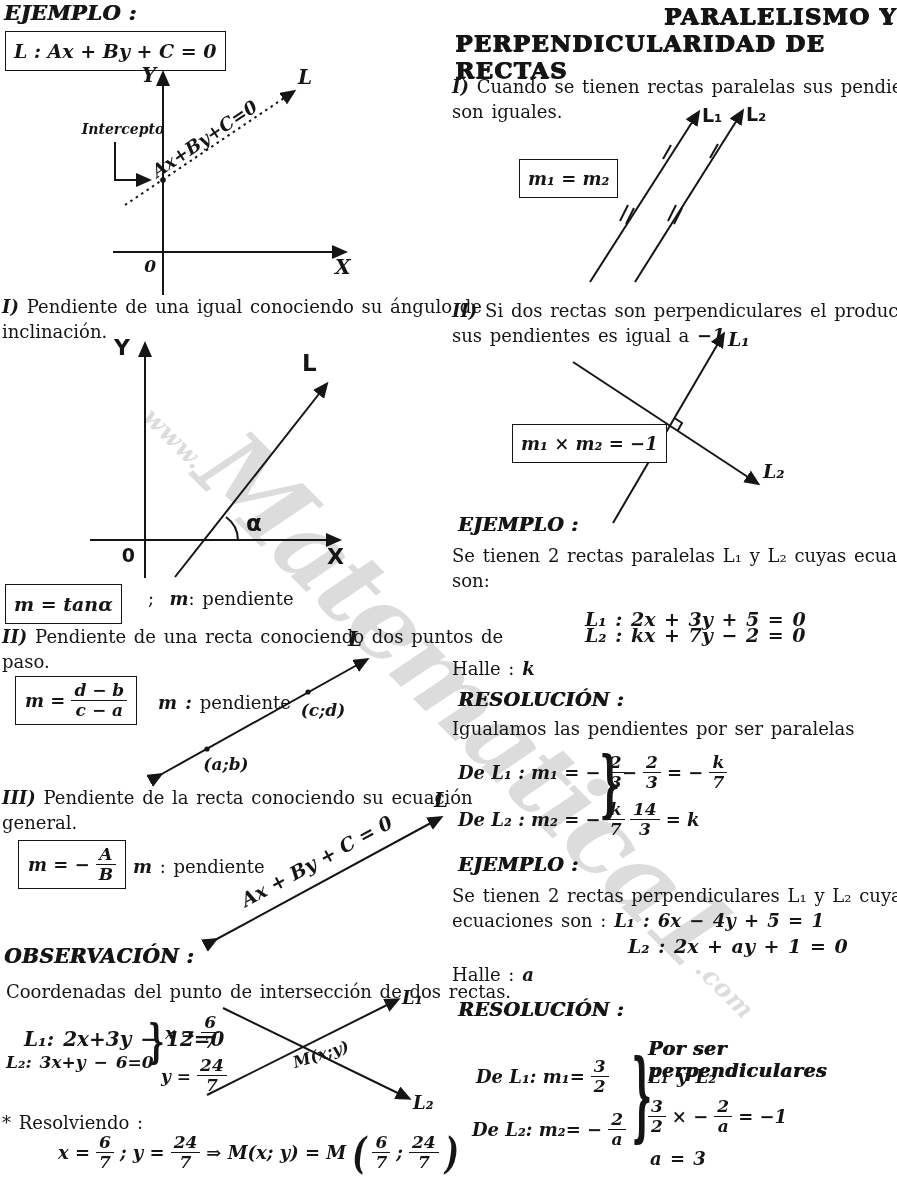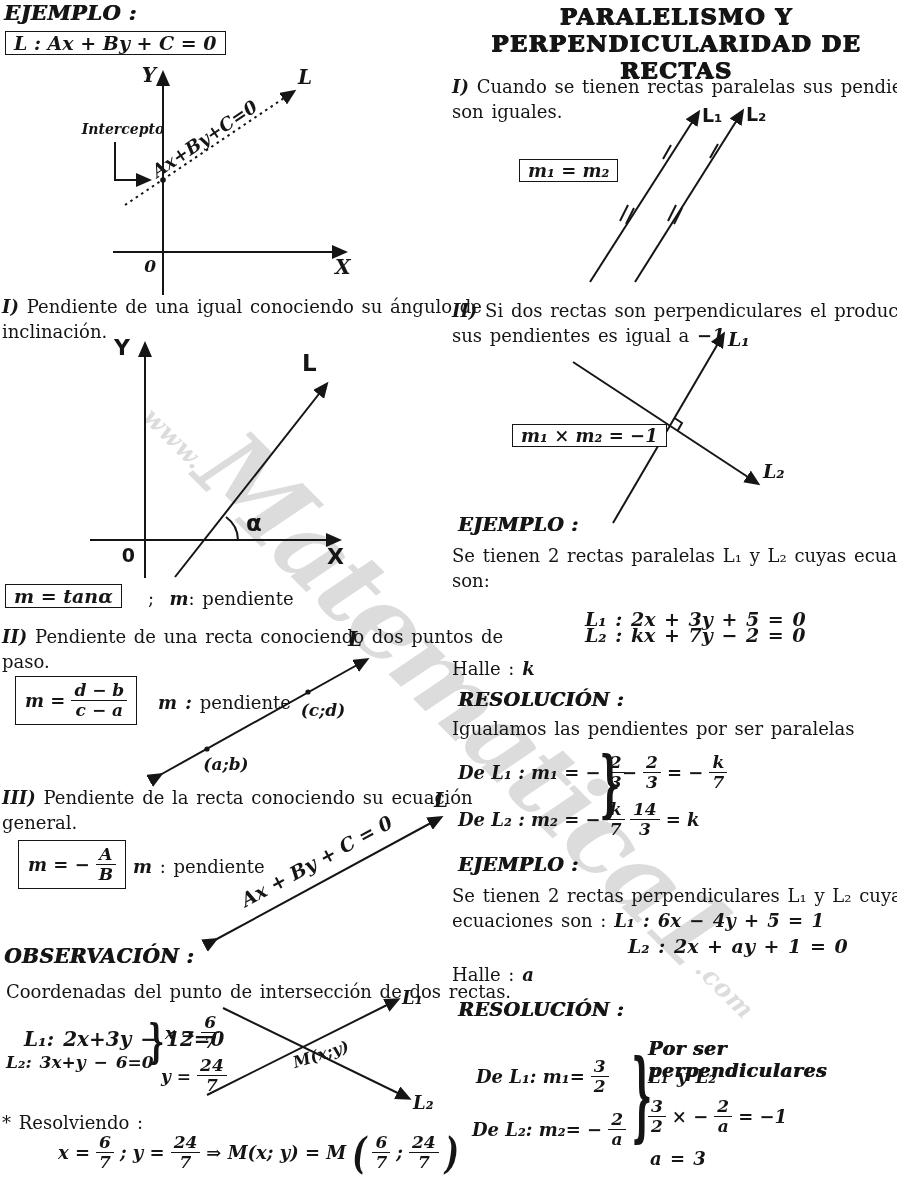--- a/index.html
+++ b/index.html
@@ -5,21 +5,21 @@
   html,body{margin:0;padding:0;background:#888}
   .page{position:relative;width:897px;height:1178px;background:#ffffff;color:#151515;
         font-family:"DejaVu Serif",serif;overflow:hidden}
   .abs{position:absolute}
   .z{z-index:1}
   .t{font-size:18px;word-spacing:2px;white-space:nowrap}
   .mi{font-weight:bold;font-style:italic}
   .deco{font-weight:bold;font-style:italic;letter-spacing:.4px;text-shadow:.8px 0 0 currentColor}
   .deco2{font-weight:bold;letter-spacing:1.2px;text-shadow:1px 0 0 currentColor,0 .5px 0 currentColor}
   .fbox{border:1.7px solid #151515;display:inline-flex;align-items:center;gap:6px;
-        padding:0 8px;white-space:nowrap;background:#fff}
+        padding:8px 8px;white-space:nowrap;background:#fff}
   .frac{display:inline-flex;flex-direction:column;align-items:center;line-height:1.12;
         font-weight:bold;font-style:italic;font-size:17px}
   .frac .fn{border-bottom:1.8px solid #151515;padding:0 3px}
   .frac .fd{padding:0 3px}
   .row{display:flex;align-items:center;gap:6px;white-space:nowrap}
   .brace{display:block;font-weight:bold;line-height:1;transform-origin:top center}
   .bp{display:inline-block;font-weight:bold;transform-origin:center}
   .wm{z-index:0;white-space:nowrap;font-style:italic;font-weight:bold;color:#dcdcdc;
       transform:rotate(45deg);transform-origin:0 0}
   .wm .big{font-size:102px;letter-spacing:-4px}
@@ -187,22 +187,22 @@
         <span class="fd">7</span>
       </span>
     <span>;</span>
     <span class="frac">
         <span class="fn">24</span>
         <span class="fd">7</span>
       </span>
     <span class="bp" style="font-size:30px;transform:scaleY(1.45)">)</span>
   </div>
 
-  <div class="abs z deco2" style="left:455px;top:2px;width:442px;text-align:center;font-size:23px">PARALELISMO Y</div>
-  <div class="abs z deco2" style="left:455px;top:29px;width:442px;text-align:center;font-size:23px">PERPENDICULARIDAD DE RECTAS</div>
+  <div class="abs z deco2" style="left:455px;top:2px;width:442px;text-align:right;font-size:23px">PARALELISMO Y</div>
+  <div class="abs z deco2" style="left:455px;top:29px;width:442px;font-size:23px">PERPENDICULARIDAD DE RECTAS</div>
 
   <div class="abs z t" style="left:452px;top:76px"><span class="mi">I)</span> <span>Cuando se tienen rectas paralelas sus pendientes</span></div>
   <div class="abs z t" style="left:452px;top:101px">son iguales.</div>
 
   <svg class="abs z" style="left:575px;top:100px" width="225" height="195">
     <defs>
       <marker id="a6" markerWidth="9" markerHeight="9" refX="6" refY="3.5" orient="auto">
           <path d="M0,0L8,3.5L0,7Z"></path>
         </marker>
     </defs>

